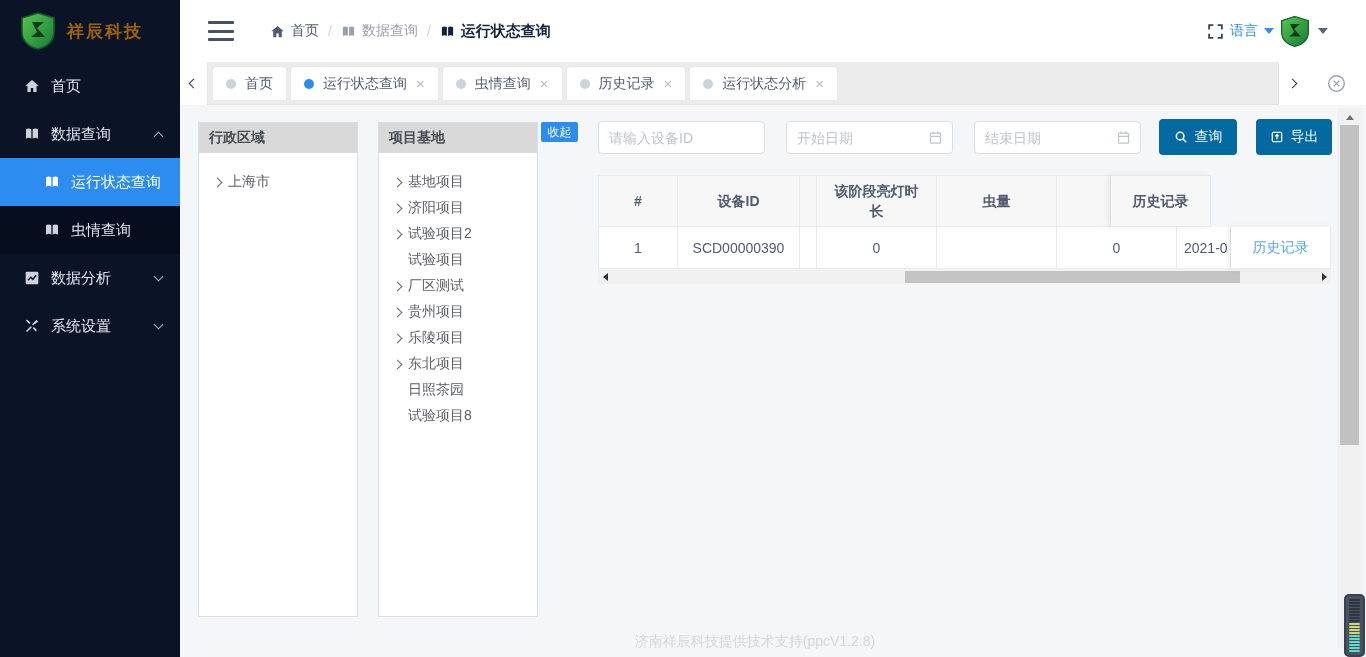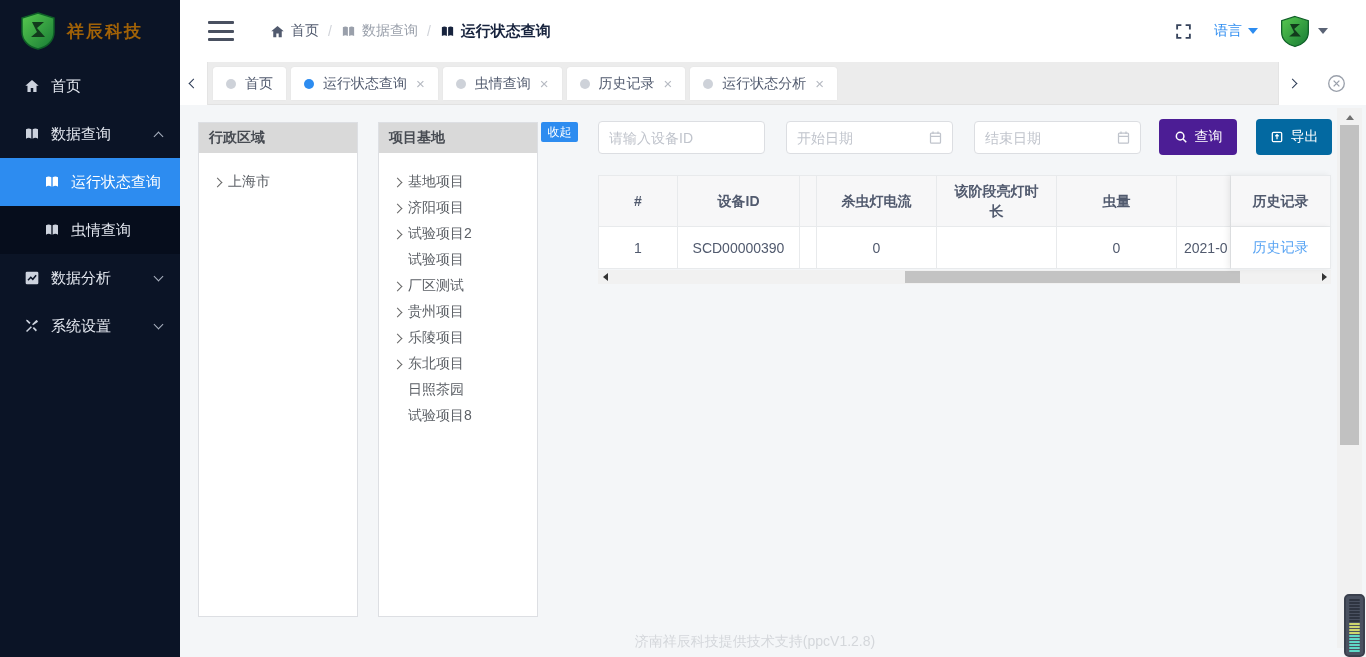--- a/index.html
+++ b/index.html
@@ -30,21 +30,21 @@
   
   .header { position:absolute; left:180px; top:0; width:1186px; height:62px; background:#fff; display:flex; align-items:center; }
   .hamburger { margin-left:28px; width:26px; height:20px; display:flex; flex-direction:column; justify-content:space-between; cursor:pointer; }
   .hamburger i { display:block; height:3px; background:#495060; border-radius:1px; }
   .breadcrumb { display:flex; align-items:center; margin-left:36px; gap:9px; font-size:14px; }
   .crumb { display:flex; align-items:center; gap:6px; color:#515a6e; }
   .crumb.dim { color:#9aa0ab; }
   .crumb.current { color:#17233d; font-weight:bold; font-size:15px; }
   .crumb .c-icon { width:15px; height:15px; color:currentColor; }
   .crumb-sep { color:#d0d3d9; }
-  .header-right { margin-left:auto; display:flex; align-items:center; gap:22px; padding-right:38px; }
+  .header-right { margin-left:auto; display:flex; align-items:center; gap:6px; padding-right:38px; }
   .fs-icon { width:17px; height:17px; color:#37445c; cursor:pointer; }
   .lang { display:flex; align-items:center; gap:6px; color:#2d8cf0; font-size:14px; cursor:pointer; }
   .caret { width:0; height:0; border-left:5px solid transparent; border-right:5px solid transparent; border-top:6px solid #2d8cf0; }
   .caret.gray { border-top-color:#5a6375; }
   .avatar-wrap { display:flex; align-items:center; gap:8px; cursor:pointer; }
   .avatar-shield { width:30px; height:33px; }
 
   
   .tabbar { position:absolute; left:180px; top:62px; width:1186px; height:43px; background:#ececec; border-bottom:1px solid #e2e2e2; }
   .tab-nav { position:absolute; top:0; width:28px; height:43px; background:#fff; display:flex; align-items:center; justify-content:center; color:#2b3a55; cursor:pointer; }
@@ -66,21 +66,21 @@
   .tree { padding:16px 0; }
   .tree-item { height:26px; display:flex; align-items:center; padding-left:15px; font-size:14px; color:#5c6066; cursor:pointer; }
   .tree-item .t-arrow { width:14px; flex:0 0 14px; color:#666; display:flex; align-items:center; }
   .collapse-btn { position:absolute; left:361px; top:17px; width:37px; height:20px; background:#2d8cf0; color:#fff; font-size:12px; border:none; border-radius:2px; cursor:pointer; }
 
   .f-input { position:absolute; top:16px; width:167px; height:33px; border:1px solid #dcdee2; border-radius:4px; background:#fff; font-size:14px; color:#515a6e; padding:0 30px 0 10px; font-family:"Liberation Sans", sans-serif; }
   .f-input::placeholder { color:#c0c4cc; opacity:1; }
   .f-input.no-icon { padding-right:10px; }
   .cal-icon { position:absolute; top:25px; width:15px; height:15px; color:#c0c4cc; pointer-events:none; }
   .btn { position:absolute; top:14px; height:36px; border:none; border-radius:4px; color:#fff; font-size:14px; display:flex; align-items:center; justify-content:center; gap:7px; cursor:pointer; font-family:"Liberation Sans", sans-serif; }
-  .btn-query { left:979px; width:78px; background:#4c1d95;align-items:center; }
+  .btn-query { left:979px; width:78px; background:#0369a1;align-items:center; }
   .btn-export { left:1076px; width:76px; background:#0369a1; }
   .btn svg { width:14px; height:14px; }
 
   
   .table { position:absolute; left:418px; top:70px; width:733px; }
   .t-row { display:flex; }
   .t-cell { border:1px solid #e8eaec; border-left:none; display:flex; align-items:center; justify-content:center; text-align:center; font-size:14px; color:#515a6e; background:#fff; overflow:hidden; white-space:nowrap; }
   .t-row .t-cell:first-child { border-left:1px solid #e8eaec; }
   .t-head .t-cell { background:#f7f7f8; font-weight:bold; height:52px; white-space:normal; line-height:1.45; padding:0 14px; }
   .t-body .t-cell { height:42px; border-top:none; }
@@ -375,21 +375,20 @@
         <path d="M12 16V8M9.2 10.6L12 7.8l2.8 2.8"></path>
       </svg>
     <span>导出</span>
   </button>
 
   <div class="table">
     <div class="t-row t-head">
       <div class="t-cell" style="width:80px;">#</div>
       <div class="t-cell" style="width:122px;">设备ID</div>
       <div class="t-cell" style="width:17px; padding:0;"></div>
-      <div class="t-cell" style="width:120px;">杀虫灯电流</div>
       <div class="t-cell" style="width:120px;">该阶段亮灯时长</div>
       <div class="t-cell" style="width:120px;">虫量</div>
       <div class="t-cell" style="width:54px; padding:0;"></div>
       <div class="t-cell fixed-right" style="width:100px;">历史记录</div>
     </div>
     <div class="t-row t-body">
       <div class="t-cell" style="width:80px;">1</div>
       <div class="t-cell" style="width:122px;">SCD00000390</div>
       <div class="t-cell" style="width:17px;"></div>
       <div class="t-cell" style="width:120px;">0</div>

